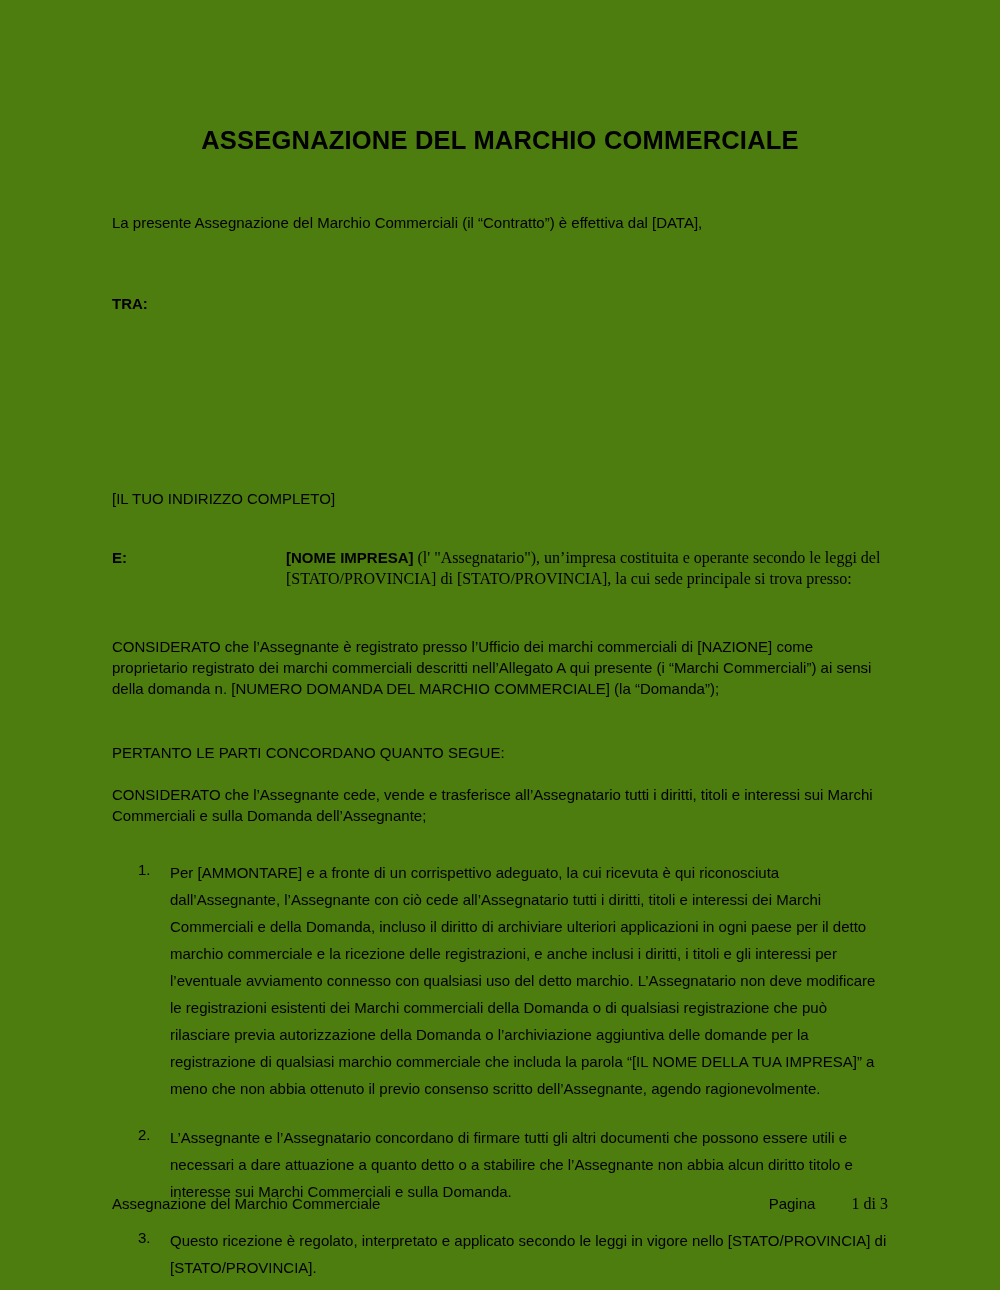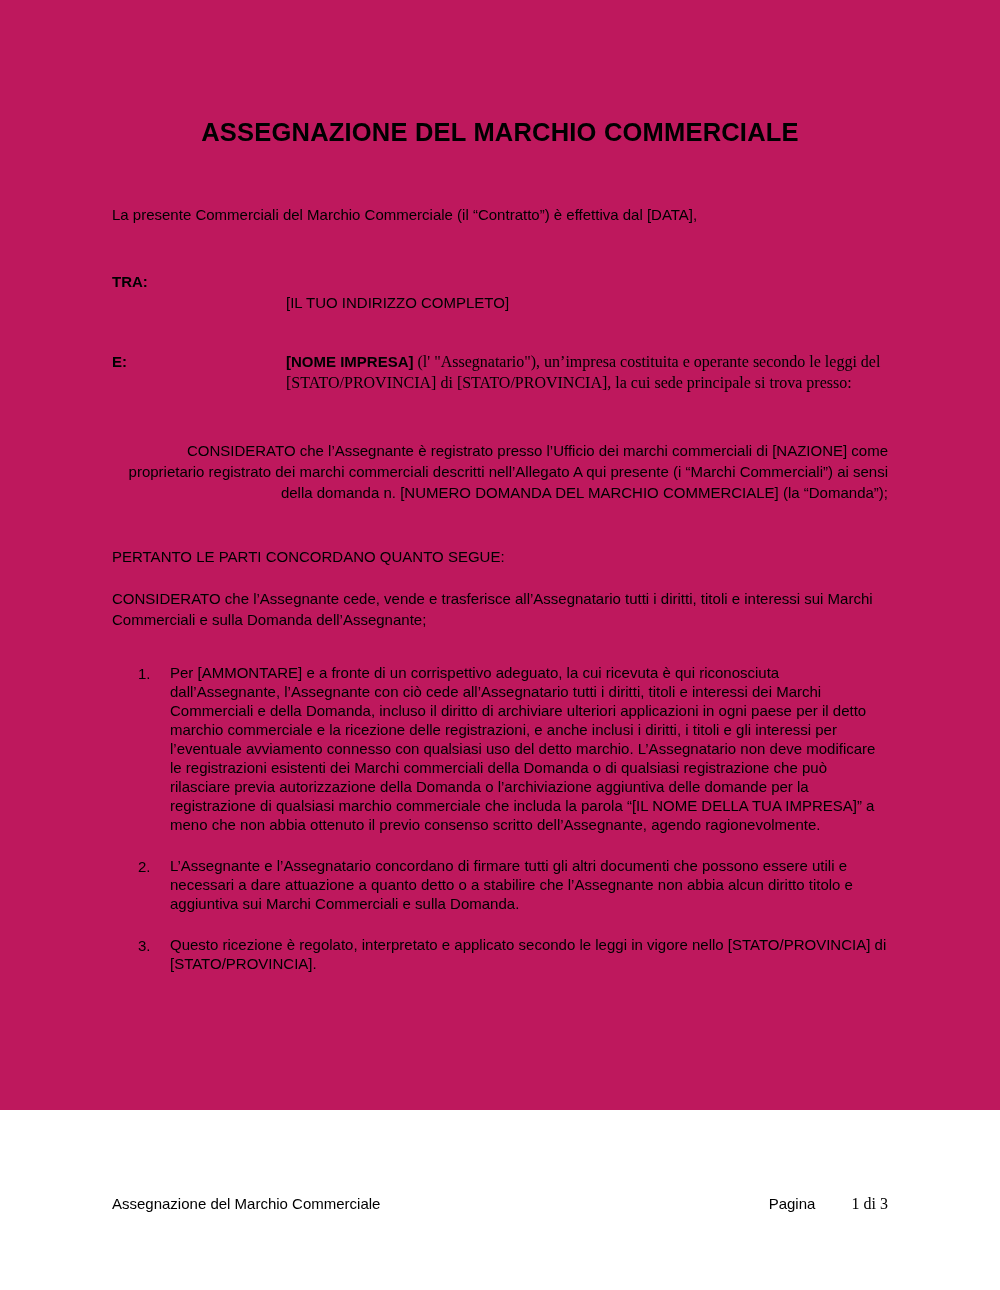--- a/index.html
+++ b/index.html
@@ -13,24 +13,24 @@
     height: 1290px;
     position: relative;
     font-family: "Liberation Sans", sans-serif;
     color: #000000;
     -webkit-font-smoothing: antialiased;
   }
 
   .page {
     position: relative;
     width: 1000px;
-    height: 1110px;
+    height: 1290px;
     box-sizing: border-box;
-    padding: 8px 112px;
-    background: #be185d;
+    padding: 16px 112px;
+    background: #4d7c0f;
   }
 
   .content {
     width: 776px;
   }
 
   
   .doc-title {
     text-align: center;
     font-family: "Liberation Sans", sans-serif;
@@ -53,21 +53,21 @@
 
   .intro {
     margin-top: 57px;
   }
 
   
   .party-row {
     display: flex;
     align-items: flex-start;
   }
-  .party-row.tra { margin-top: 46px; }
+  .party-row.tra { margin-top: 60px; flex-direction: column; }
   .party-row.e   { margin-top: 38px; }
 
   .party-label {
     flex: 0 0 174px;
     font-family: "Liberation Sans", sans-serif;
     font-weight: bold;
     font-size: 15px;
     line-height: 21px;
   }
 
@@ -89,21 +89,21 @@
 
   .party-address {
     font-family: "Liberation Sans", sans-serif;
     font-size: 15px;
     line-height: 21px;
     margin: 0;
     padding-top: 21px;
   }
 
   
-  .recital-1 { margin-top: 47px; text-align: right; }
+  .recital-1 { margin-top: 47px; }
   .recital-2 { margin-top: 21px; }
   .therefore { margin-top: 43px; }
 
   
   .clause-list {
     margin: 0;
     padding: 0;
     list-style: none;
   }
   .clause {
@@ -118,21 +118,21 @@
     font-family: "Liberation Sans", sans-serif;
     font-size: 15px;
     line-height: 21px;
     padding-left: 26px;
     box-sizing: border-box;
   }
   .clause-text {
     flex: 1 1 auto;
     font-family: "Liberation Sans", sans-serif;
     font-size: 15px;
-    line-height: 19px;
+    line-height: 27px;
   }
 
   
   .footer {
     position: absolute;
     left: 112px;
     right: 112px;
     top: 1193px;
     display: flex;
     justify-content: space-between;
@@ -154,21 +154,21 @@
   }
 </style>
 </head>
 <body>
 
 <div class="page">
   <div class="content">
 
     <h1 class="doc-title">ASSEGNAZIONE DEL MARCHIO COMMERCIALE</h1>
 
-    <p class="p-sans intro">La presente Commerciali del Marchio Commerciale (il “Contratto”) è effettiva dal [DATA],</p>
+    <p class="p-sans intro">La presente Assegnazione del Marchio Commerciali (il “Contratto”) è effettiva dal [DATA],</p>
 
     <div class="party-row tra">
       <div class="party-label">TRA:</div>
       <div class="party-body">
         <p class="party-address">[IL TUO INDIRIZZO COMPLETO]</p>
       </div>
     </div>
 
     <div class="party-row e">
       <div class="party-label">E:</div>
@@ -183,21 +183,21 @@
 
     <p class="p-sans recital-2">CONSIDERATO che l’Assegnante cede, vende e trasferisce all’Assegnatario tutti i diritti, titoli e interessi sui Marchi Commerciali e sulla Domanda dell’Assegnante;</p>
 
     <ol class="clause-list">
       <li class="clause first">
         <span class="clause-num">1.</span>
         <span class="clause-text">Per [AMMONTARE] e a fronte di un corrispettivo adeguato, la cui ricevuta è qui riconosciuta dall’Assegnante, l’Assegnante con ciò cede all’Assegnatario tutti i diritti, titoli e interessi dei Marchi Commerciali e della Domanda, incluso il diritto di archiviare ulteriori applicazioni in ogni paese per il detto marchio commerciale e la ricezione delle registrazioni, e anche inclusi i diritti, i titoli e gli interessi per l’eventuale avviamento connesso con qualsiasi uso del detto marchio. L’Assegnatario non deve modificare le registrazioni esistenti dei Marchi commerciali della Domanda o di qualsiasi registrazione che può rilasciare previa autorizzazione della Domanda o l’archiviazione aggiuntiva delle domande per la registrazione di qualsiasi marchio commerciale che includa la parola “[IL NOME DELLA TUA IMPRESA]” a meno che non abbia ottenuto il previo consenso scritto dell’Assegnante, agendo ragionevolmente.</span>
       </li>
       <li class="clause rest">
         <span class="clause-num">2.</span>
-        <span class="clause-text">L’Assegnante e l’Assegnatario concordano di firmare tutti gli altri documenti che possono essere utili e necessari a dare attuazione a quanto detto o a stabilire che l’Assegnante non abbia alcun diritto titolo e aggiuntiva sui Marchi Commerciali e sulla Domanda.</span>
+        <span class="clause-text">L’Assegnante e l’Assegnatario concordano di firmare tutti gli altri documenti che possono essere utili e necessari a dare attuazione a quanto detto o a stabilire che l’Assegnante non abbia alcun diritto titolo e interesse sui Marchi Commerciali e sulla Domanda.</span>
       </li>
       <li class="clause rest">
         <span class="clause-num">3.</span>
         <span class="clause-text">Questo ricezione è regolato, interpretato e applicato secondo le leggi in vigore nello [STATO/PROVINCIA] di [STATO/PROVINCIA].</span>
       </li>
     </ol>
 
   </div>
 
   <div class="footer">

